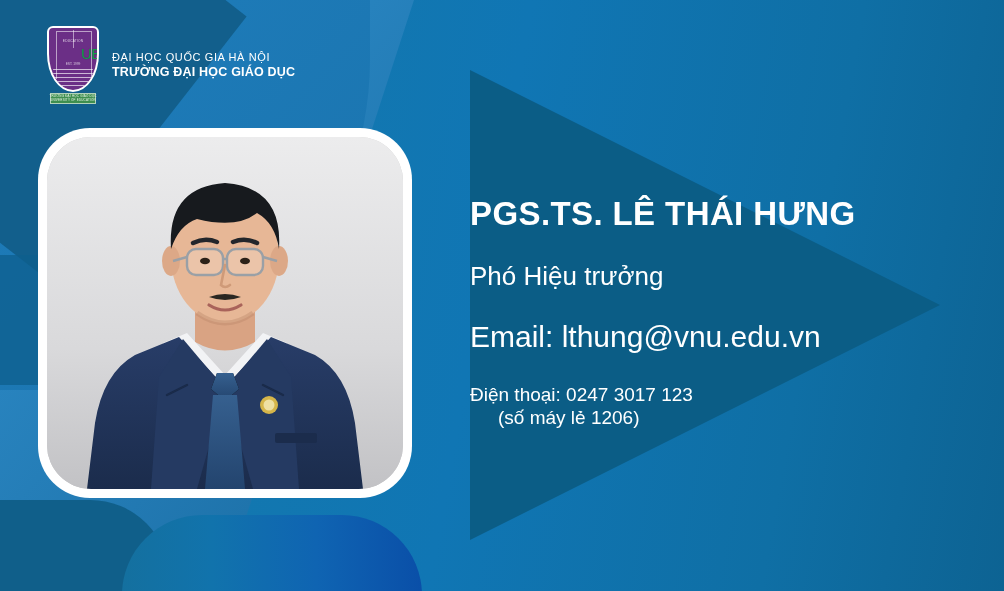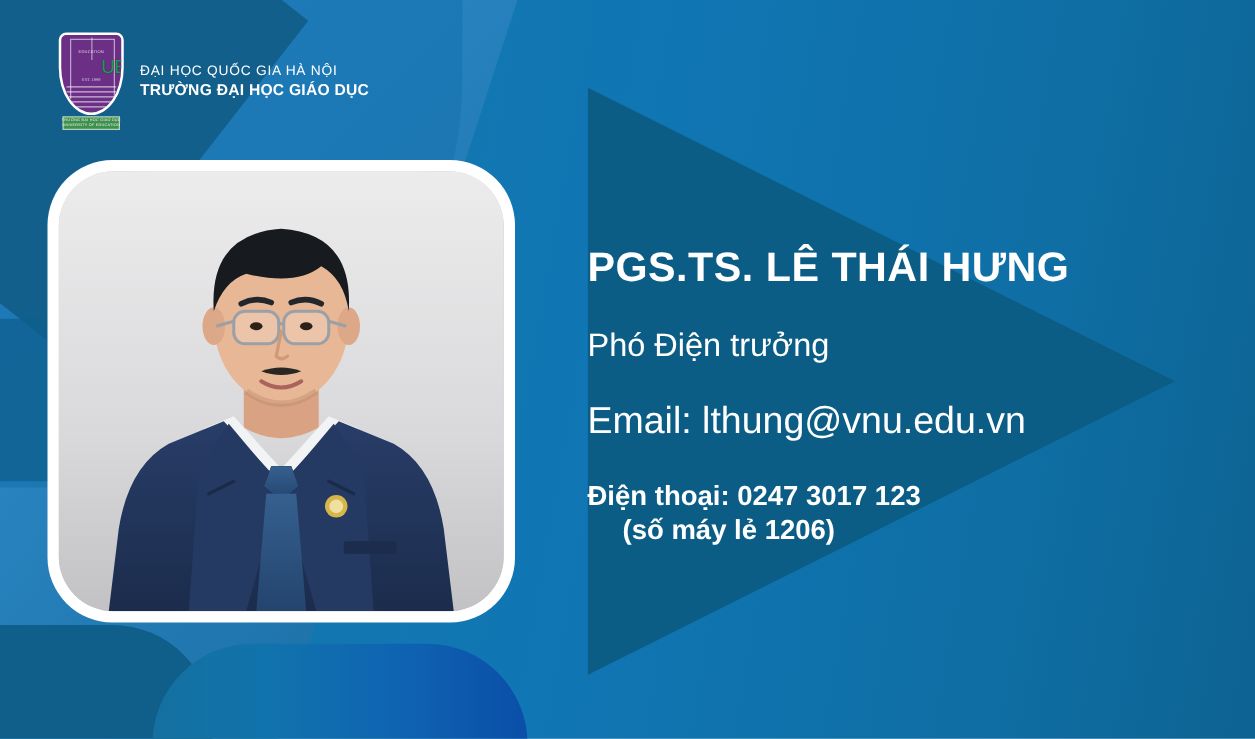--- a/index.html
+++ b/index.html
@@ -283,22 +283,22 @@
     line-height: 1.15;
     margin: 0 0 28px 0;
   }
   .info-email {
     font-size: 30px;
     font-weight: 400;
     line-height: 1.15;
     margin: 0 0 28px 0;
   }
   .info-phone {
-    font-size: 22px;
-    font-weight: 700;
+    font-size: 19px;
+    font-weight: 400;
     line-height: 1.25;
     margin: 0;
   }
   .info-phone .ext { display: block; padding-left: 28px; }
 </style>
 </head>
 <body>
 
 <div class="slide">
 
@@ -407,21 +407,21 @@
 
         <path d="M162 168 Q178 178 194 168" stroke="#a9635a" stroke-width="3.2" fill="none" stroke-linecap="round"></path>
 
         <path d="M150 176 Q178 196 206 176" stroke="rgba(180,130,100,.35)" stroke-width="5" fill="none"></path>
       </svg>
     </div>
   </div>
 
   <div class="info">
     <div class="info-name">PGS.TS. LÊ THÁI HƯNG</div>
-    <div class="info-role">Phó Điện trưởng</div>
+    <div class="info-role">Phó Hiệu trưởng</div>
     <div class="info-email">Email: lthung@vnu.edu.vn</div>
     <div class="info-phone">
       <span>Điện thoại: 0247 3017 123</span>
       <span class="ext">(số máy lẻ 1206)</span>
     </div>
   </div>
 
 </div>
 
 </body></html>

